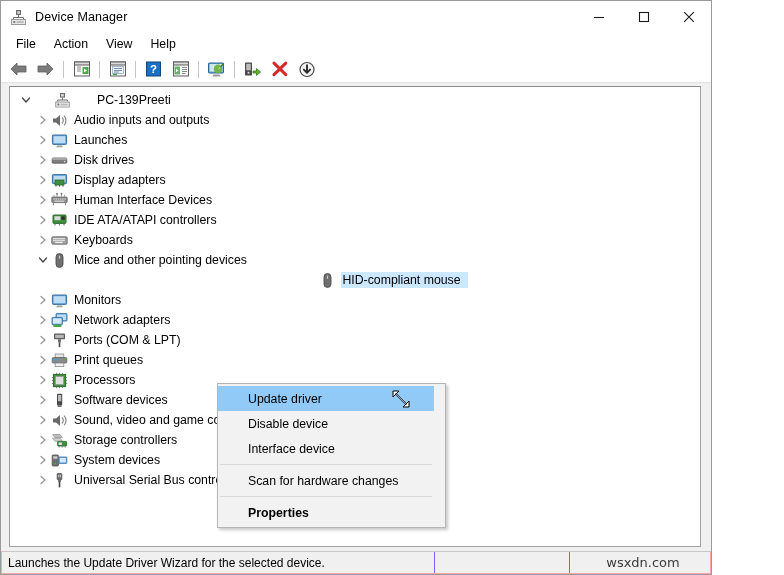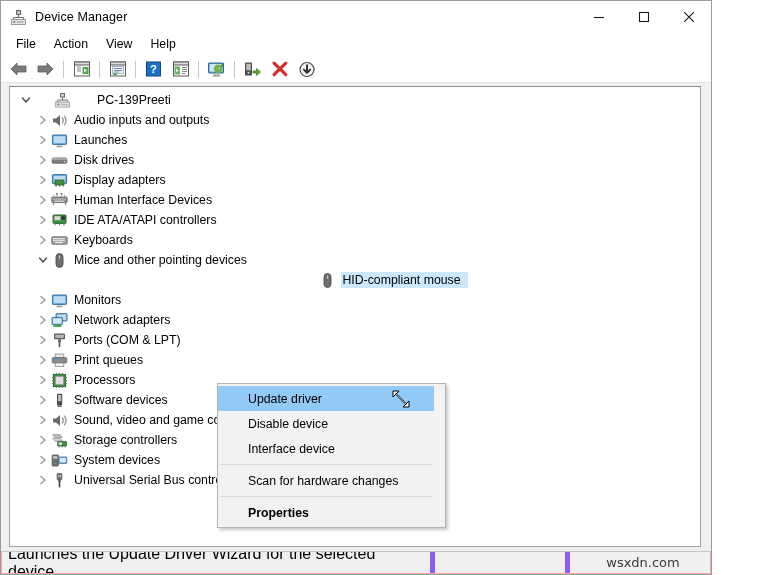--- a/index.html
+++ b/index.html
@@ -154,23 +154,23 @@
   
   .statusbar {
     height: 22px; flex: 0 0 22px;
     background: #f0f0f0;
     border-top: 1px solid #c8c8c8;
     display: flex; align-items: stretch;
     margin: 0 1px 1px 1px;
   }
   .sb-pane {
     display: flex; align-items: center;
-    font-size: 16px; color: #000;
+    font-size: 12px; color: #000;
     padding-left: 6px;
-    border-right: 5px solid #8b5cf6;
+    border-right: 1px solid #8b5cf6;
     overflow: hidden;
   }
   .sb-main { flex: 1 1 auto; }
   .sb-mid  { flex: 0 0 135px; }
   .sb-wm   {
     flex: 0 0 140px;
     border-right: none;
     justify-content: center;
     font-size: 13px;
     color: #3a3a3a;

